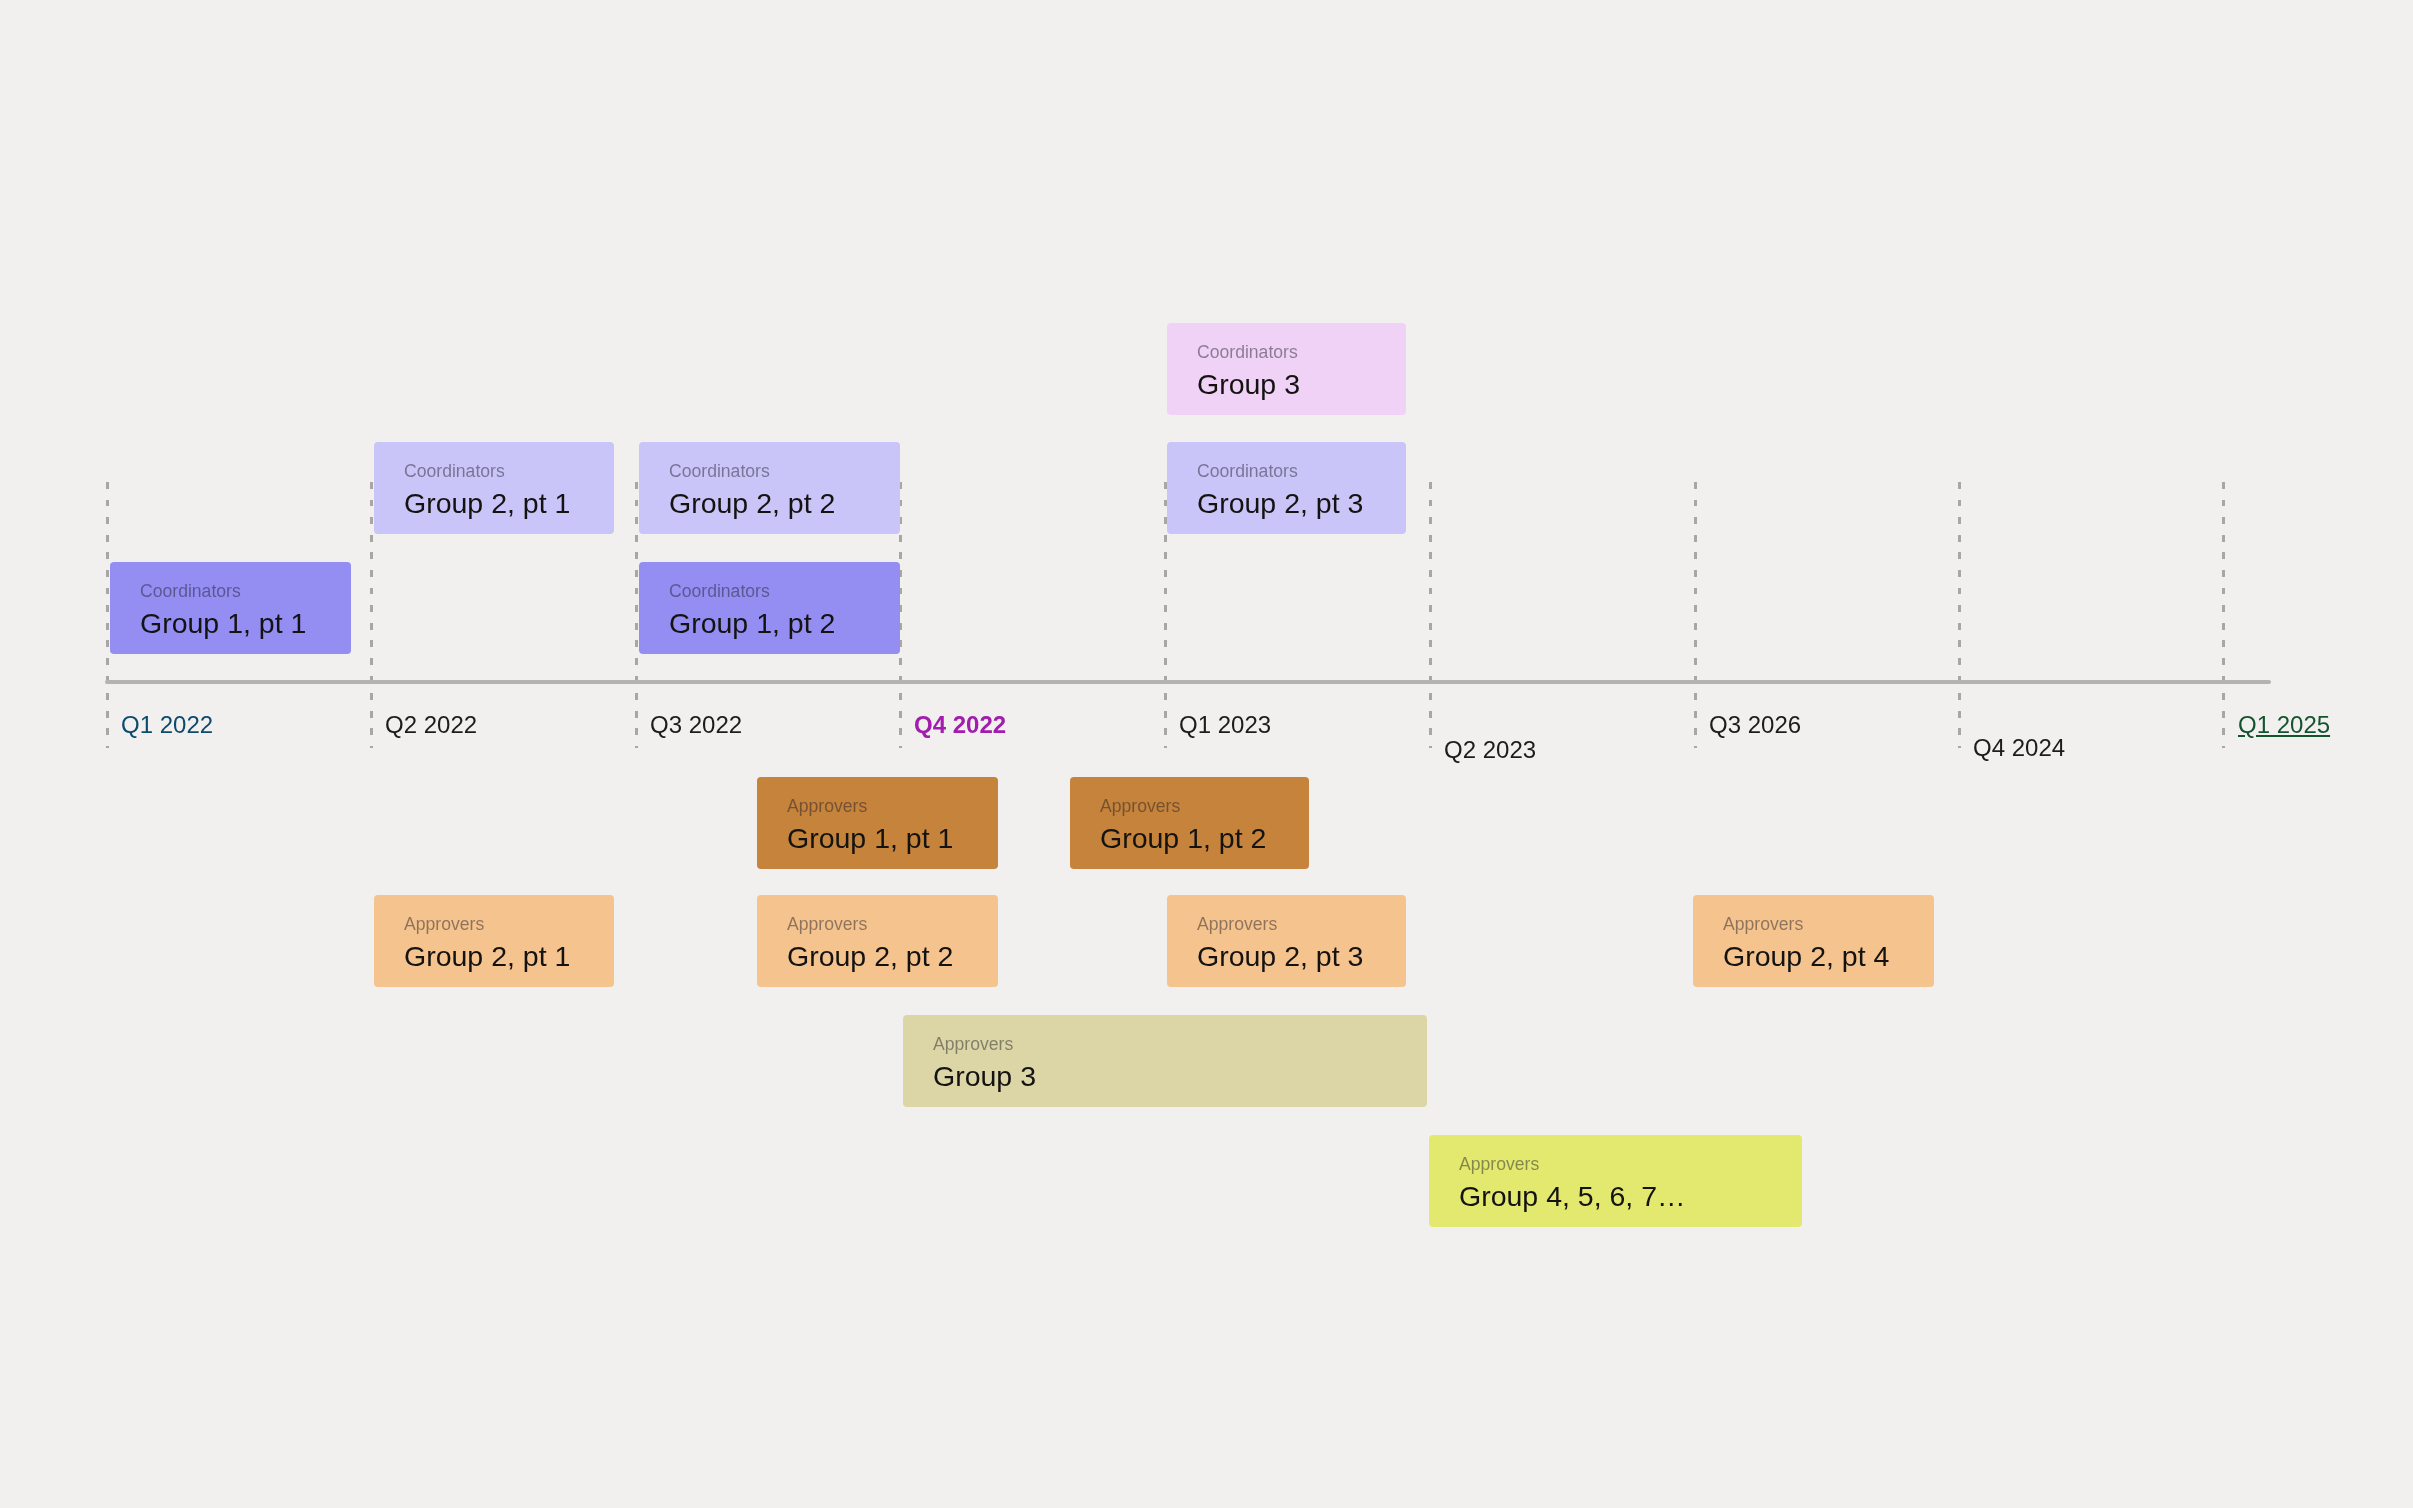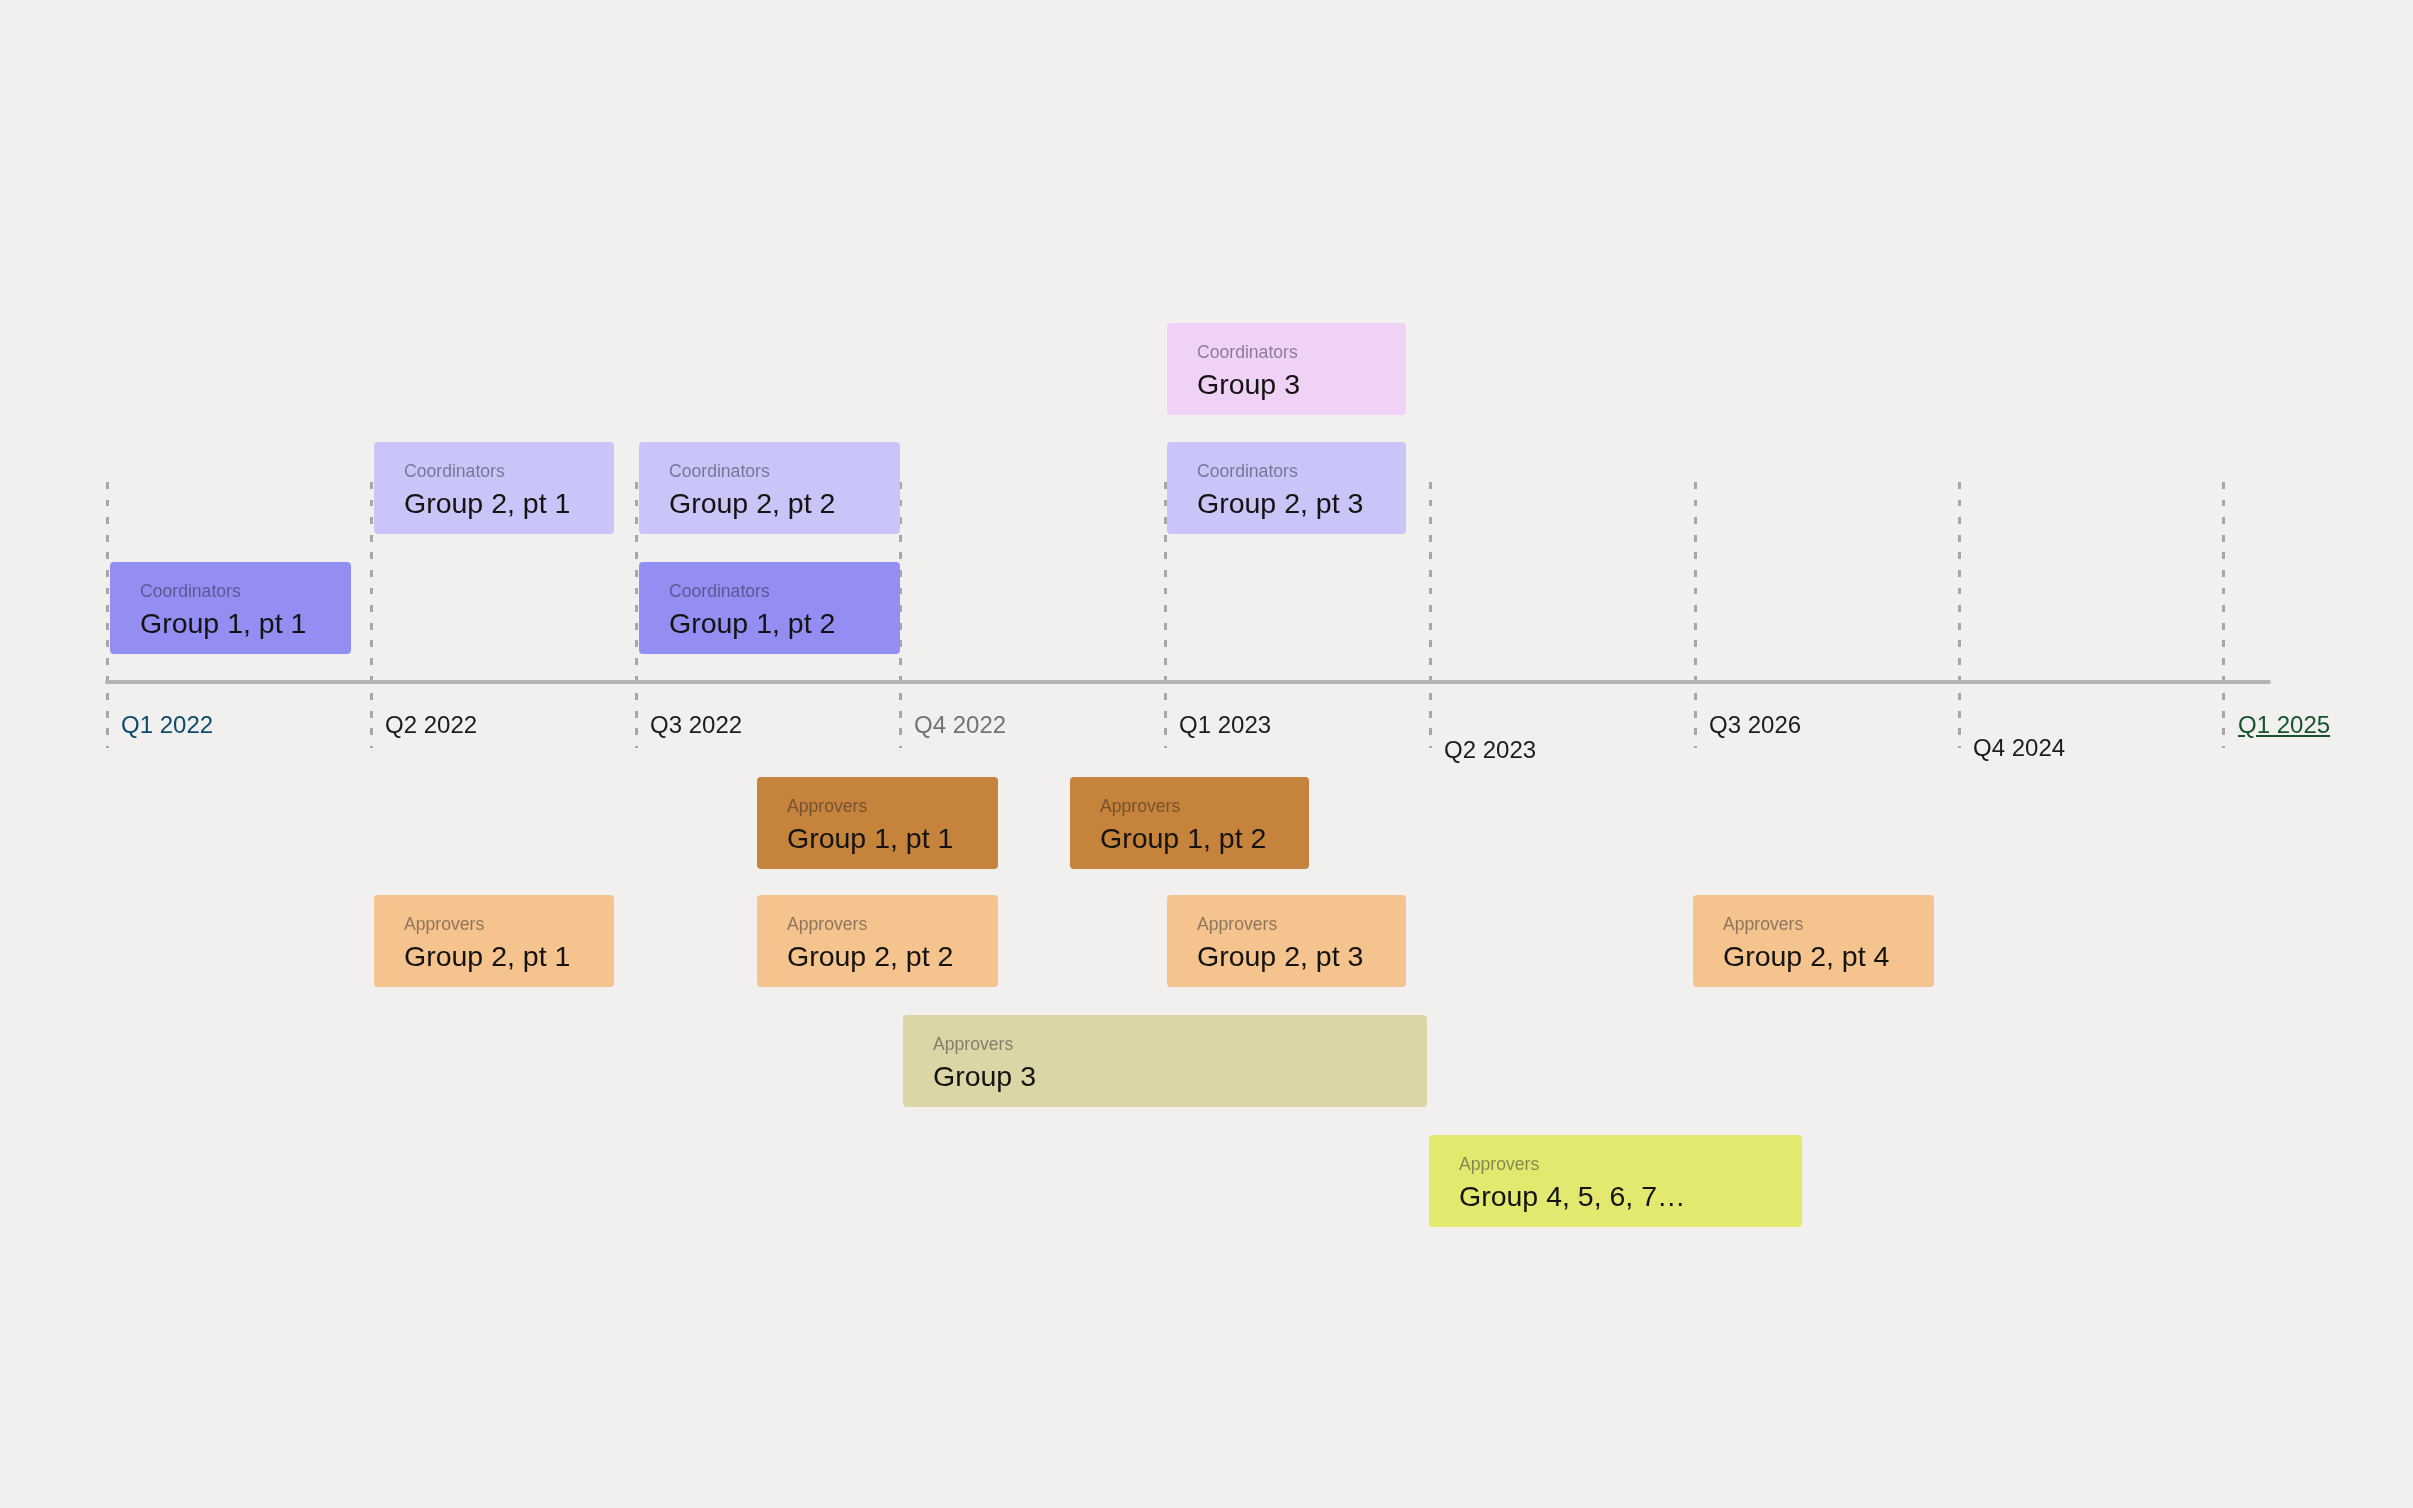--- a/index.html
+++ b/index.html
@@ -71,21 +71,21 @@
     <div class="gridline" style="left: 899px; top: 482px; height: 266px;"></div>
     <div class="gridline" style="left: 1164px; top: 482px; height: 266px;"></div>
     <div class="gridline" style="left: 1429px; top: 482px; height: 266px;"></div>
     <div class="gridline" style="left: 1694px; top: 482px; height: 266px;"></div>
     <div class="gridline" style="left: 1958px; top: 482px; height: 266px;"></div>
     <div class="gridline" style="left: 2222px; top: 482px; height: 266px;"></div>
     <div class="axis-line" style="left: 105px; top: 680px; width: 2166px; height: 4.2px; background: rgb(181, 179, 177);"></div>
     <div class="tick-label" style="left: 121px; top: 711px; color: #0c4a6e;">Q1 2022</div>
     <div class="tick-label" style="left: 385px; top: 711px; color: rgb(29, 28, 27);">Q2 2022</div>
     <div class="tick-label" style="left: 650px; top: 711px; color: rgb(29, 28, 27);">Q3 2022</div>
-    <div class="tick-label" style="left: 914px; top: 711px; color: #737373;">Q4 2022</div>
+    <div class="tick-label" style="left: 914px; top: 711px; color: #a21caf; font-weight: bold;">Q4 2022</div>
     <div class="tick-label" style="left: 1179px; top: 711px; color: rgb(29, 28, 27);">Q1 2023</div>
     <div class="tick-label" style="left: 1444px; top: 736px; color: rgb(29, 28, 27);">Q2 2023</div>
     <div class="tick-label" style="left: 1709px; top: 711px; color: rgb(29, 28, 27);">Q3 2026</div>
     <div class="tick-label" style="left: 1973px; top: 734px; color: rgb(29, 28, 27);">Q4 2024</div>
     <div class="tick-label" style="left: 2238px; top: 711px; color: #14532d; text-decoration: underline;">Q1 2025</div>
     <div class="task-bar" style="left: 1167px; top: 323px; width: 239px; height: 92px; background: rgb(239, 210, 246);">
       <span class="category">Coordinators</span>
       <span class="title">Group 3</span>
     </div>
     <div class="task-bar" style="left: 374px; top: 442px; width: 240px; height: 92px; background: rgb(201, 197, 248);">

